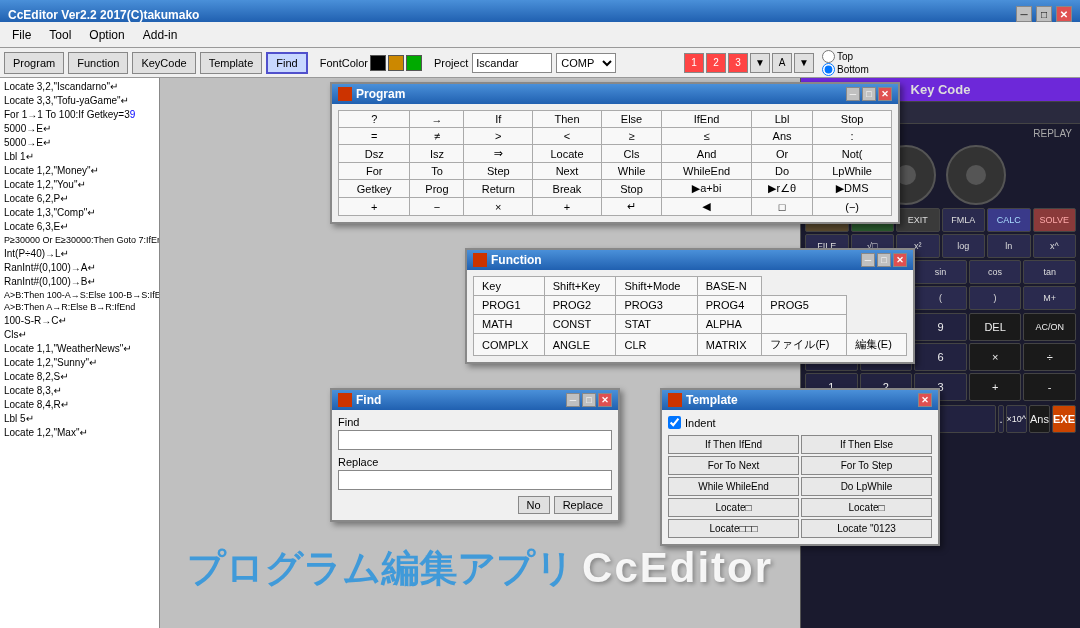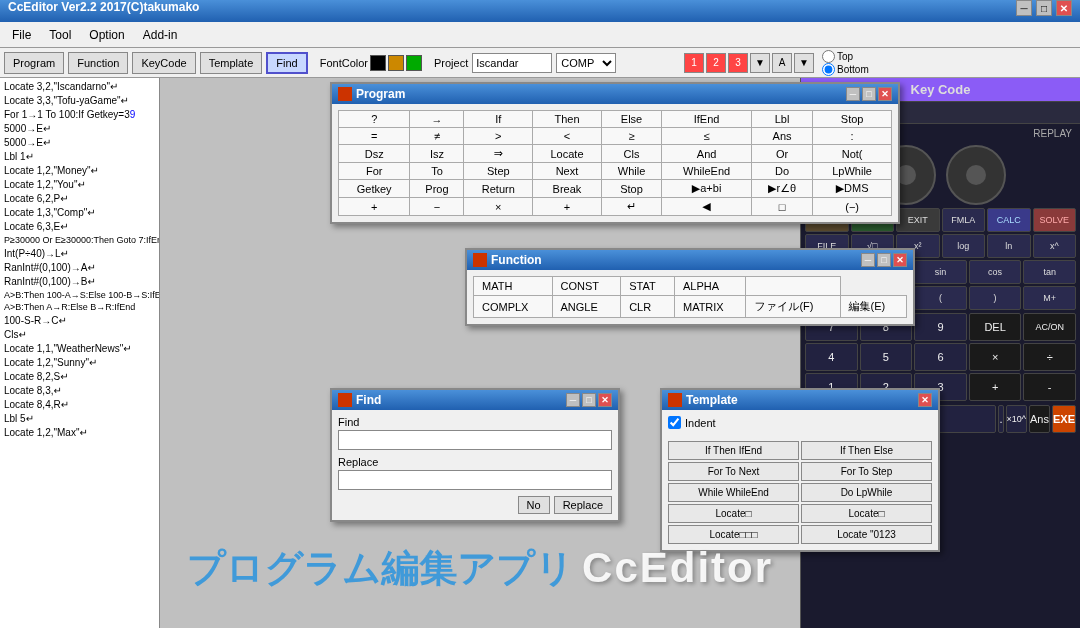--- a/index.html
+++ b/index.html
@@ -11,21 +11,21 @@
       height: 628px;
       overflow: hidden;
       position: relative;
     }
 
     
     .title-bar {
       background: linear-gradient(to bottom, #4a90d9, #2060b0);
       height: 22px;
       display: flex;
-      align-items: flex-start;
+      align-items: flex-end;
       justify-content: space-between;
       padding: 0 8px;
       color: white;
       font-size: 12px;
       font-weight: bold;
     }
     .title-bar-controls {
       display: flex;
       gap: 4px;
     }
@@ -137,21 +137,21 @@
     }
 
     
     .key-code-panel {
       width: 280px;
       background: #1a1a2e;
       color: white;
       border-left: 1px solid #555;
     }
     .kc-title {
-      background: #8b5cf6;
+      background: #6d28d9;
       text-align: center;
       padding: 4px;
       font-size: 13px;
       font-weight: bold;
       color: #ddd;
       border-bottom: 1px solid #444;
     }
     .kc-mode-bar {
       display: flex;
       background: #2a2a3e;
@@ -296,21 +296,21 @@
       background: #e0e0e0;
       cursor: pointer;
       font-size: 11px;
     }
 
     
     .template-dialog {
       top: 310px; left: 500px;
       width: 280px;
     }
-    .template-checkbox { display: flex; align-items: center; gap: 4px; margin-bottom: 12px; font-size: 11px; }
+    .template-checkbox { display: flex; align-items: center; gap: 4px; margin-bottom: 6px; font-size: 11px; }
     .template-grid {
       display: grid;
       grid-template-columns: 1fr 1fr;
       gap: 2px;
     }
     .tpl-btn {
       padding: 3px 4px;
       border: 1px solid #888;
       background: #e8e8e8;
       cursor: pointer;
@@ -543,20 +543,33 @@
         </span>
         <div class="dialog-controls">
           <div class="dialog-btn">─</div>
           <div class="dialog-btn">□</div>
           <div class="dialog-btn close-btn">✕</div>
         </div>
       </div>
       <div class="dialog-content">
         <table class="func-table">
           <tbody>
+              <tr>
+            <td>Key</td>
+            <td>Shift+Key</td>
+            <td>Shift+Mode</td>
+            <td>BASE-N</td>
+          </tr>
+          <tr>
+            <td>PROG1</td>
+            <td>PROG2</td>
+            <td>PROG3</td>
+            <td>PROG4</td>
+            <td>PROG5</td>
+          </tr>
           <tr>
             <td>MATH</td>
             <td>CONST</td>
             <td>STAT</td>
             <td>ALPHA</td>
             <td></td>
           </tr>
           <tr>
             <td>COMPLX</td>
             <td>ANGLE</td>

